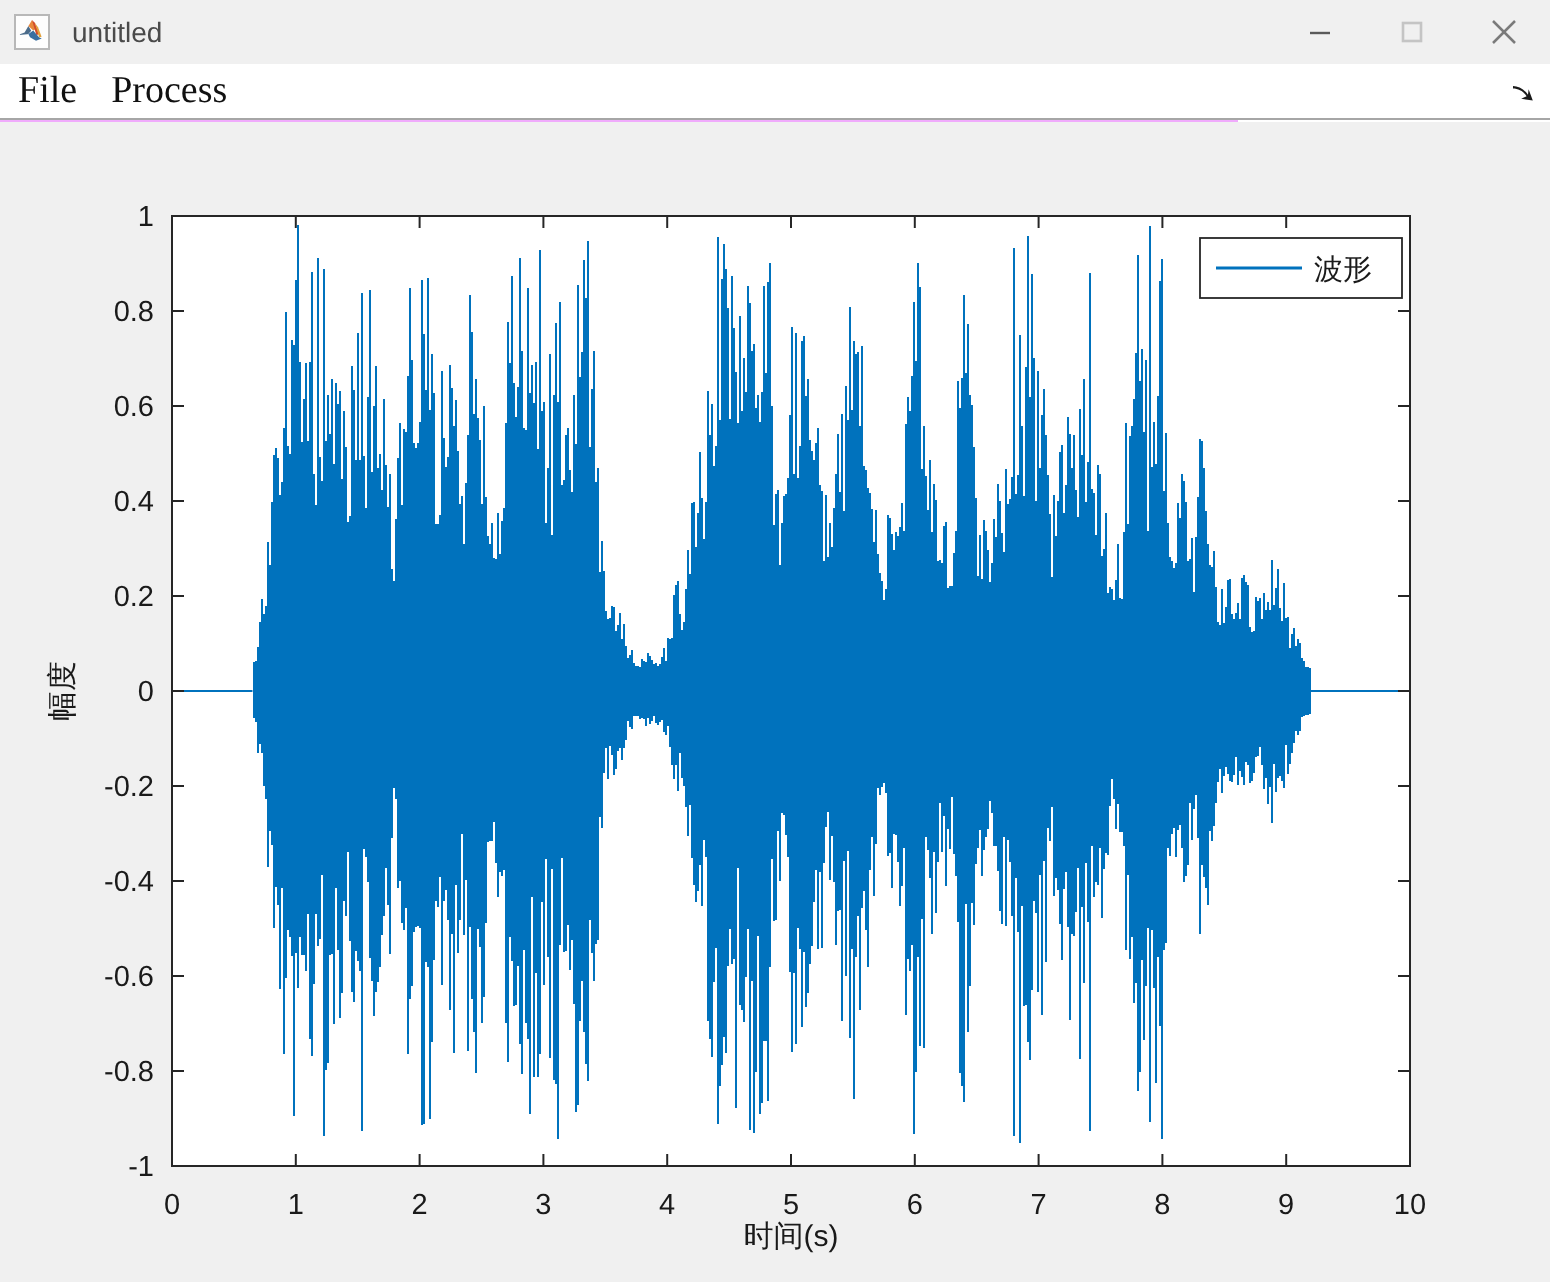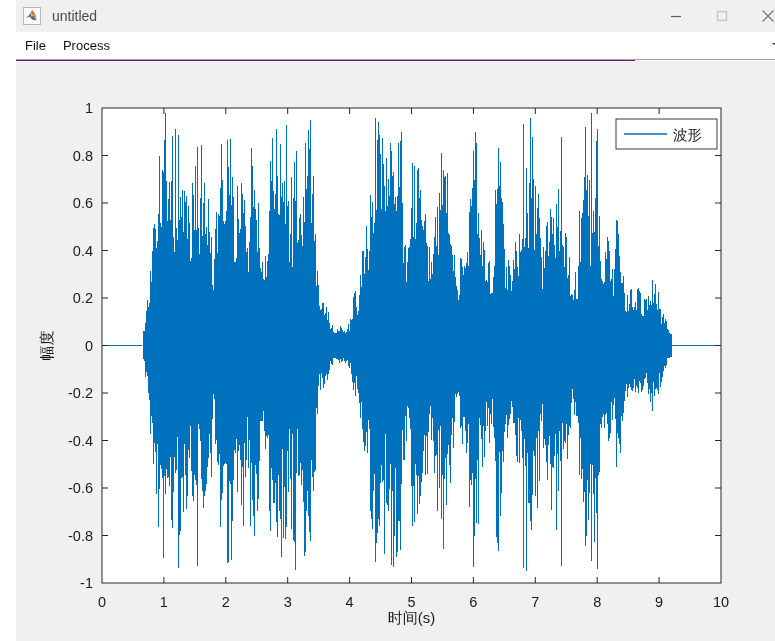--- a/index.html
+++ b/index.html
@@ -10,23 +10,22 @@
   body {
     width: 775px;
     height: 641px;
     font-family: "Liberation Sans", sans-serif;
     overflow: hidden;
   }
   #window {
     position: relative;
     width: 619px;
     height: 641px;
-    background: #701a75;
+    background: #f0abfc;
     box-sizing: border-box;
-    margin-left: 16px;
   }
   
   #titlebar {
     position: absolute;
     left: 0; top: 0;
     width: 775px; height: 32px;
     background: #f0f0f0;
     display: flex;
     align-items: center;
   }
@@ -64,25 +63,26 @@
     position: absolute;
     left: 0; top: 32px;
     width: 775px; height: 28px;
     background: #ffffff;
     border-bottom: 1px solid #a6a6a6;
     box-sizing: border-box;
     display: flex;
     align-items: center;
   }
   .menuitem {
-    font-size: 13px;
+    font-size: 19px;
     color: #111111;
     padding: 2px 8px;
     margin-left: 1px;
     white-space: nowrap;
+    font-family: Liberation Serif, serif;
   }
   #toolbar-expand {
     position: absolute;
     right: 6px;
     top: 7px;
     width: 16px; height: 16px;
   }
   
   #figure {
     position: absolute;

